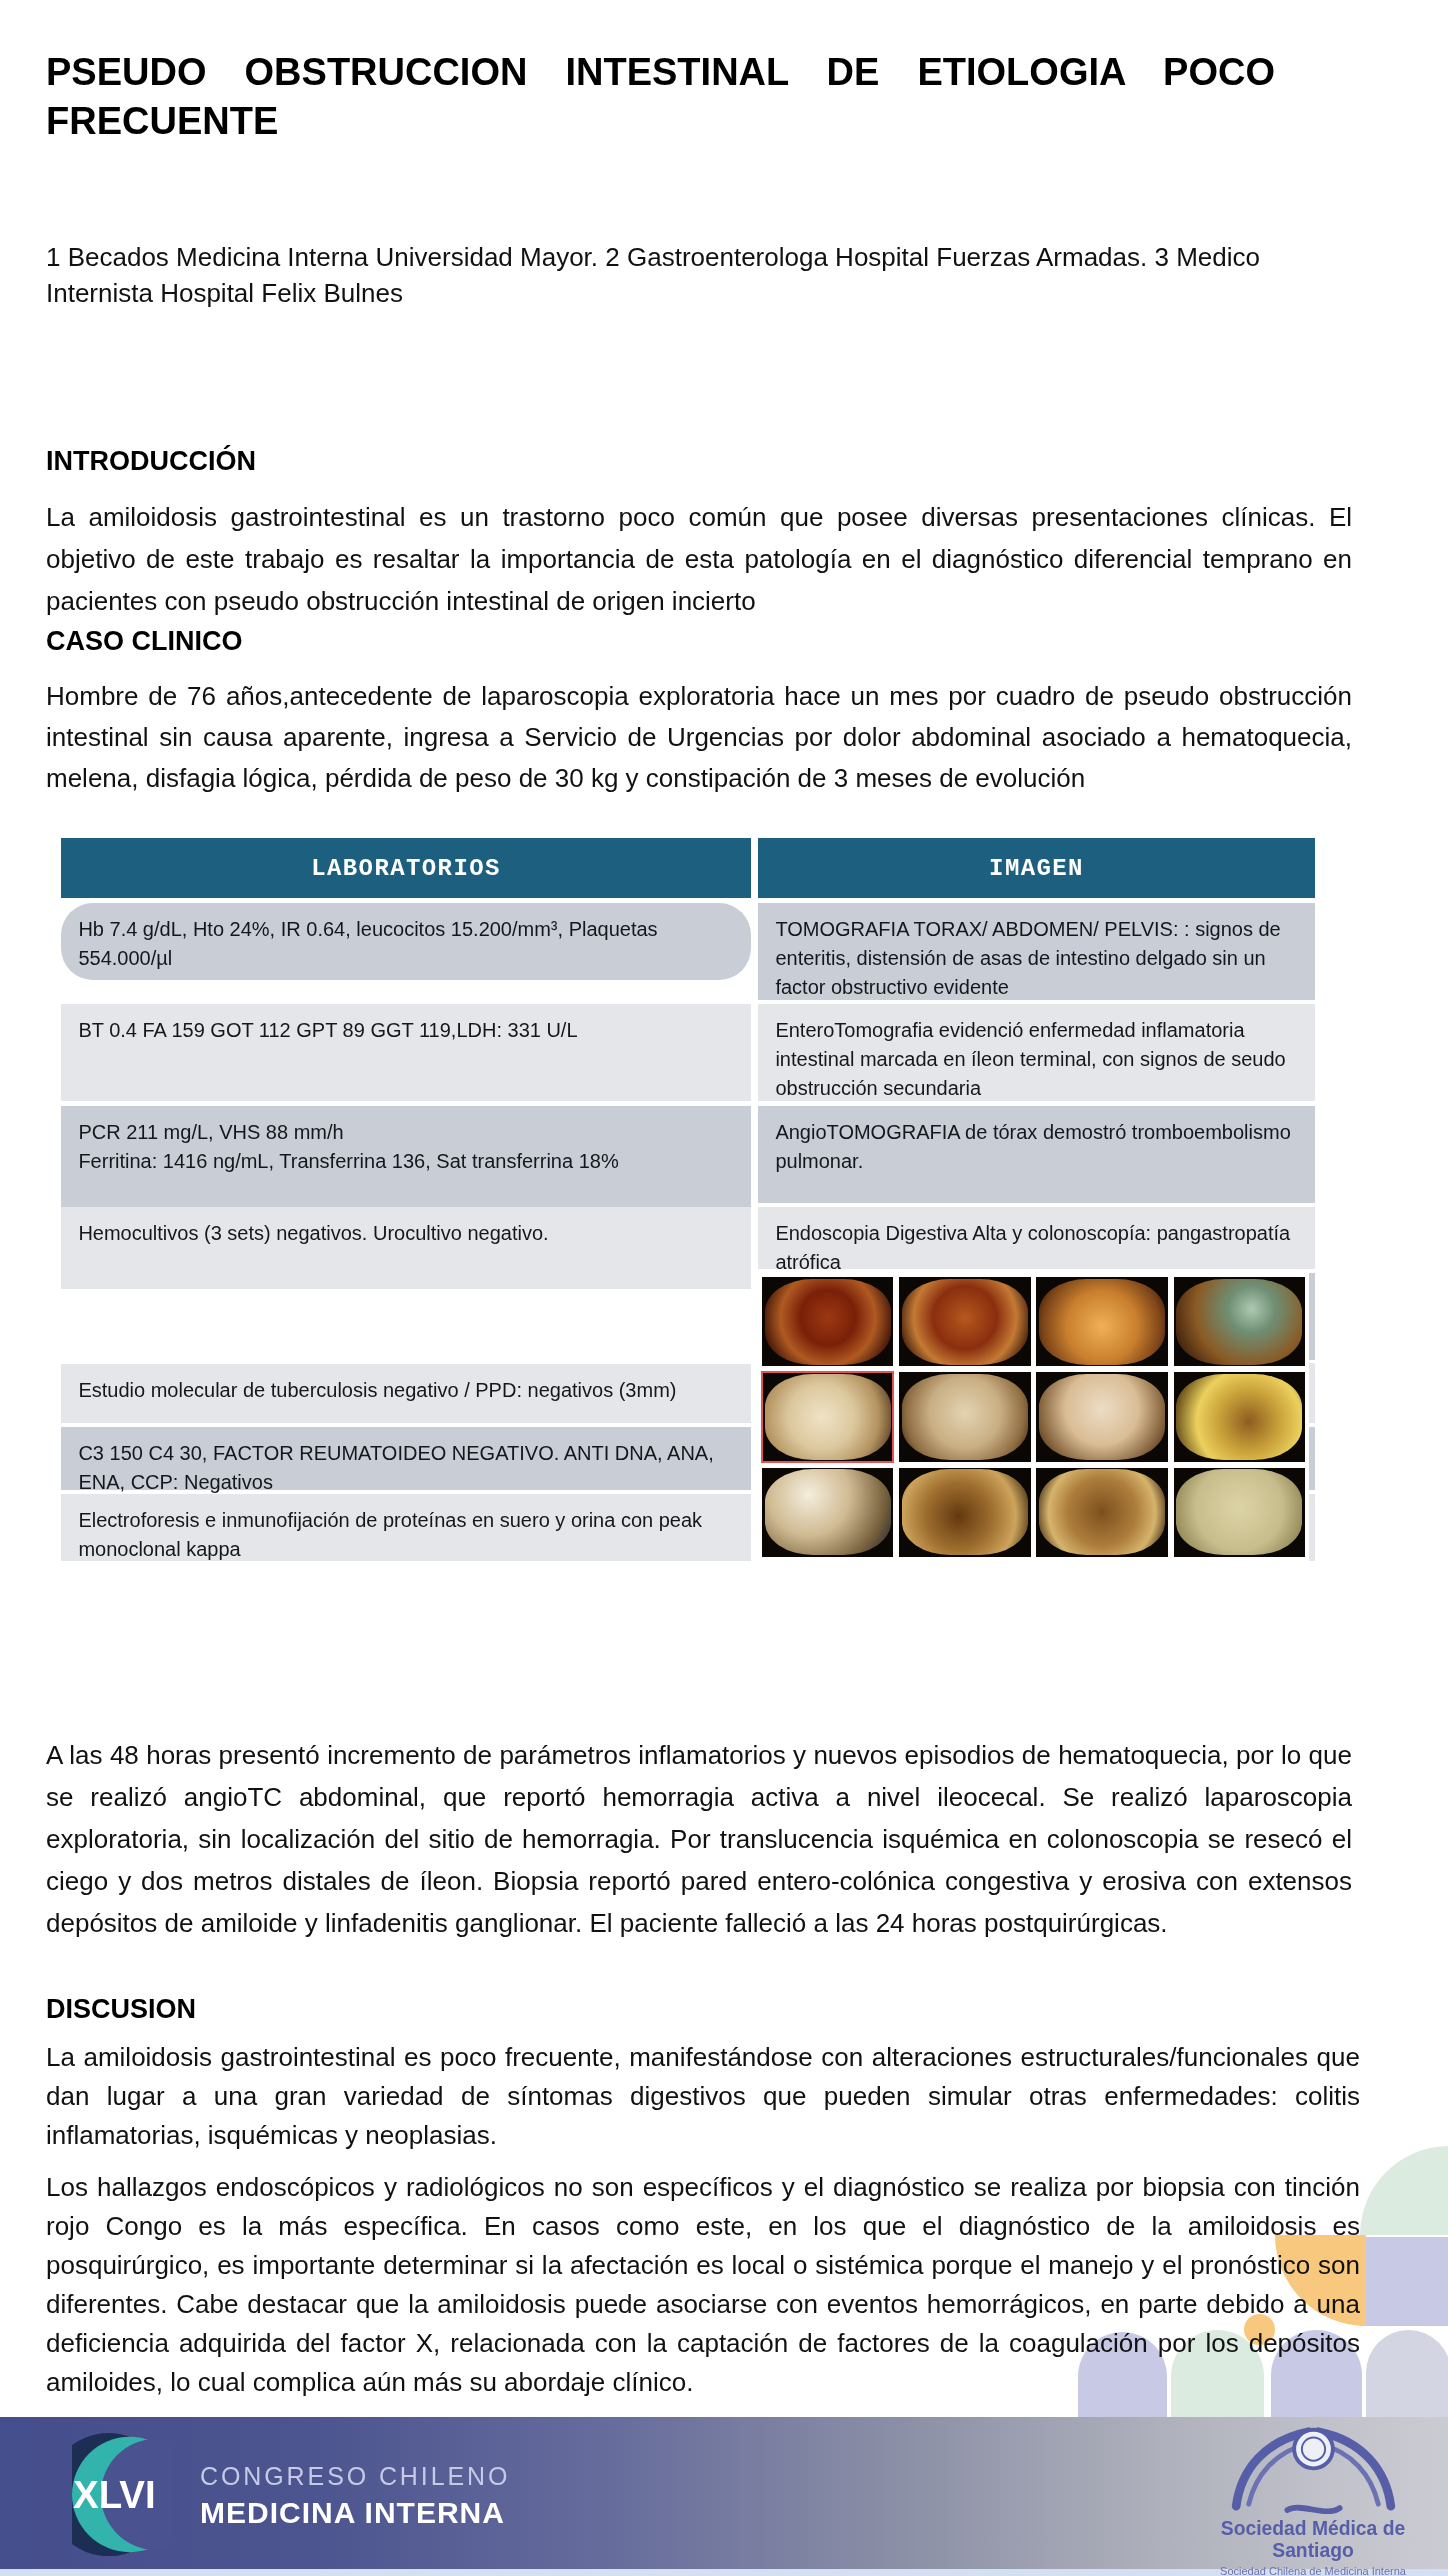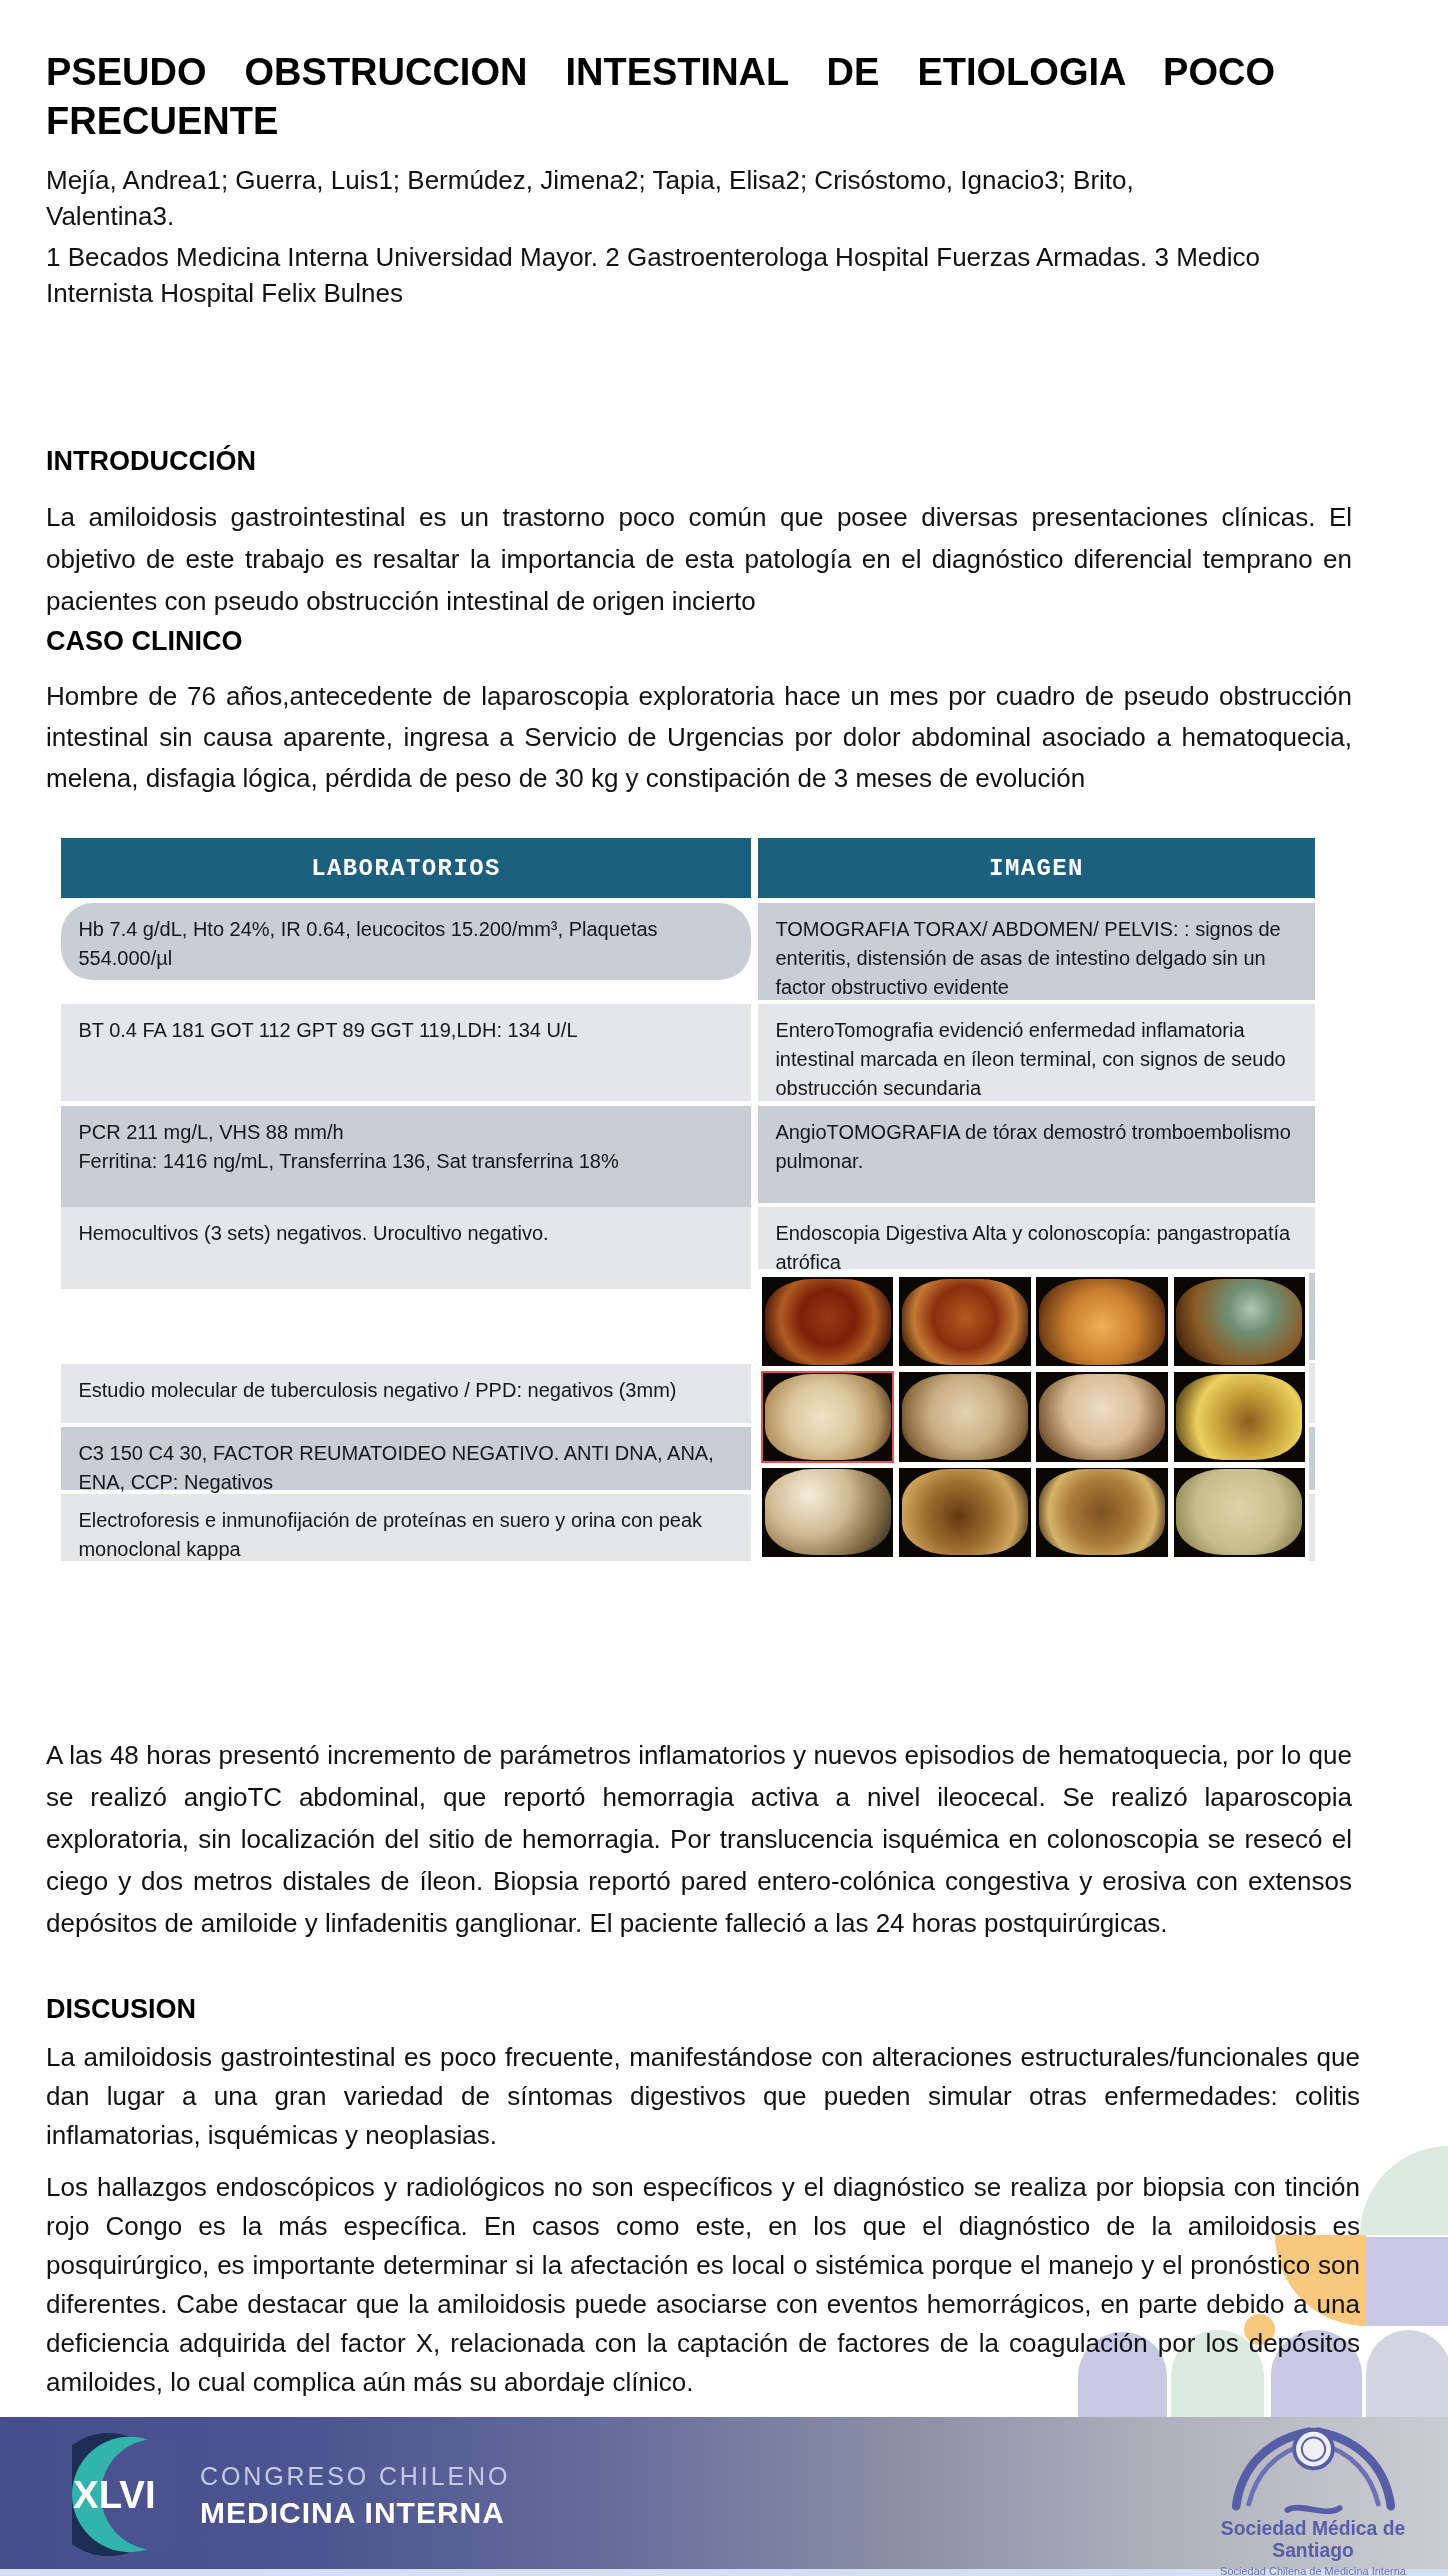--- a/index.html
+++ b/index.html
@@ -88,35 +88,34 @@
   <div class="shape s-org sh4"></div>
   <div class="shape dome s-lav sh5"></div>
   <div class="shape dome s-green sh6"></div>
   <div class="shape dome s-lav sh7"></div>
   <div class="shape dome s-lav2 sh8"></div>
 
   <h1 class="abs title">
     <span class="tl1">PSEUDO OBSTRUCCION INTESTINAL DE ETIOLOGIA POCO</span>
     <span class="tl2">FRECUENTE</span>
   </h1>
-  <p class="abs authors">Mejía, Andrea1; Guerra, Luis1; Bermúdez, Jimena2; Tapia, Elisa2; Crisóstomo, Ignacio3; Brito, Valentina3.</p>
   <p class="abs affil">1 Becados Medicina Interna Universidad Mayor. 2 Gastroenterologa Hospital Fuerzas Armadas. 3 Medico Internista Hospital Felix Bulnes</p>
 
   <h2 class="abs sec-h h-intro">INTRODUCCIÓN</h2>
   <p class="abs p-intro">La amiloidosis gastrointestinal es un trastorno poco común que posee diversas presentaciones clínicas. El objetivo de este trabajo es resaltar la importancia de esta patología en el diagnóstico diferencial temprano en pacientes con pseudo obstrucción intestinal de origen incierto</p>
 
   <h2 class="abs sec-h h-caso">CASO CLINICO</h2>
   <p class="abs p-caso">Hombre de 76 años,antecedente de laparoscopia exploratoria hace un mes por cuadro de pseudo obstrucción intestinal sin causa aparente, ingresa a Servicio de Urgencias por dolor abdominal asociado a hematoquecia, melena, disfagia lógica, pérdida de peso de 30 kg y constipación de 3 meses de evolución</p>
 
   <div class="abs labtable">
     <div class="cell th th-l">LABORATORIOS</div>
     <div class="cell th th-r">IMAGEN</div>
 
     <div class="cell lc lr1 row-dark ctext">Hb 7.4 g/dL, Hto 24%, IR 0.64, leucocitos 15.200/mm³, Plaquetas 554.000/µl</div>
-    <div class="cell lc lr2 row-light ctext">BT 0.4 FA 181 GOT 112 GPT 89 GGT 119,LDH: 134 U/L</div>
+    <div class="cell lc lr2 row-light ctext">BT 0.4 FA 159 GOT 112 GPT 89 GGT 119,LDH: 331 U/L</div>
     <div class="cell lc lr3 row-dark ctext pre">PCR 211 mg/L, VHS 88 mm/h
 Ferritina: 1416 ng/mL, Transferrina 136, Sat transferrina 18%</div>
     <div class="cell lc lr4 row-light ctext">Hemocultivos (3 sets) negativos. Urocultivo negativo.</div>
     <div class="cell lc lr6 row-light ctext">Estudio molecular de tuberculosis negativo / PPD: negativos (3mm)</div>
     <div class="cell lc lr7 row-dark ctext">C3 150 C4 30, FACTOR REUMATOIDEO NEGATIVO. ANTI DNA, ANA, ENA, CCP: Negativos</div>
     <div class="cell lc lr8 row-light ctext">Electroforesis e inmunofijación de proteínas en suero y orina con peak monoclonal kappa</div>
 
     <div class="cell rc rr1 row-dark ctext">TOMOGRAFIA TORAX/ ABDOMEN/ PELVIS: : signos de enteritis, distensión de asas de intestino delgado sin un factor obstructivo evidente</div>
     <div class="cell rc rr2 row-light ctext">EnteroTomografia evidenció enfermedad inflamatoria intestinal marcada en íleon terminal, con signos de seudo obstrucción secundaria</div>
     <div class="cell rc rr3 row-dark ctext">AngioTOMOGRAFIA de tórax demostró tromboembolismo pulmonar.</div>

